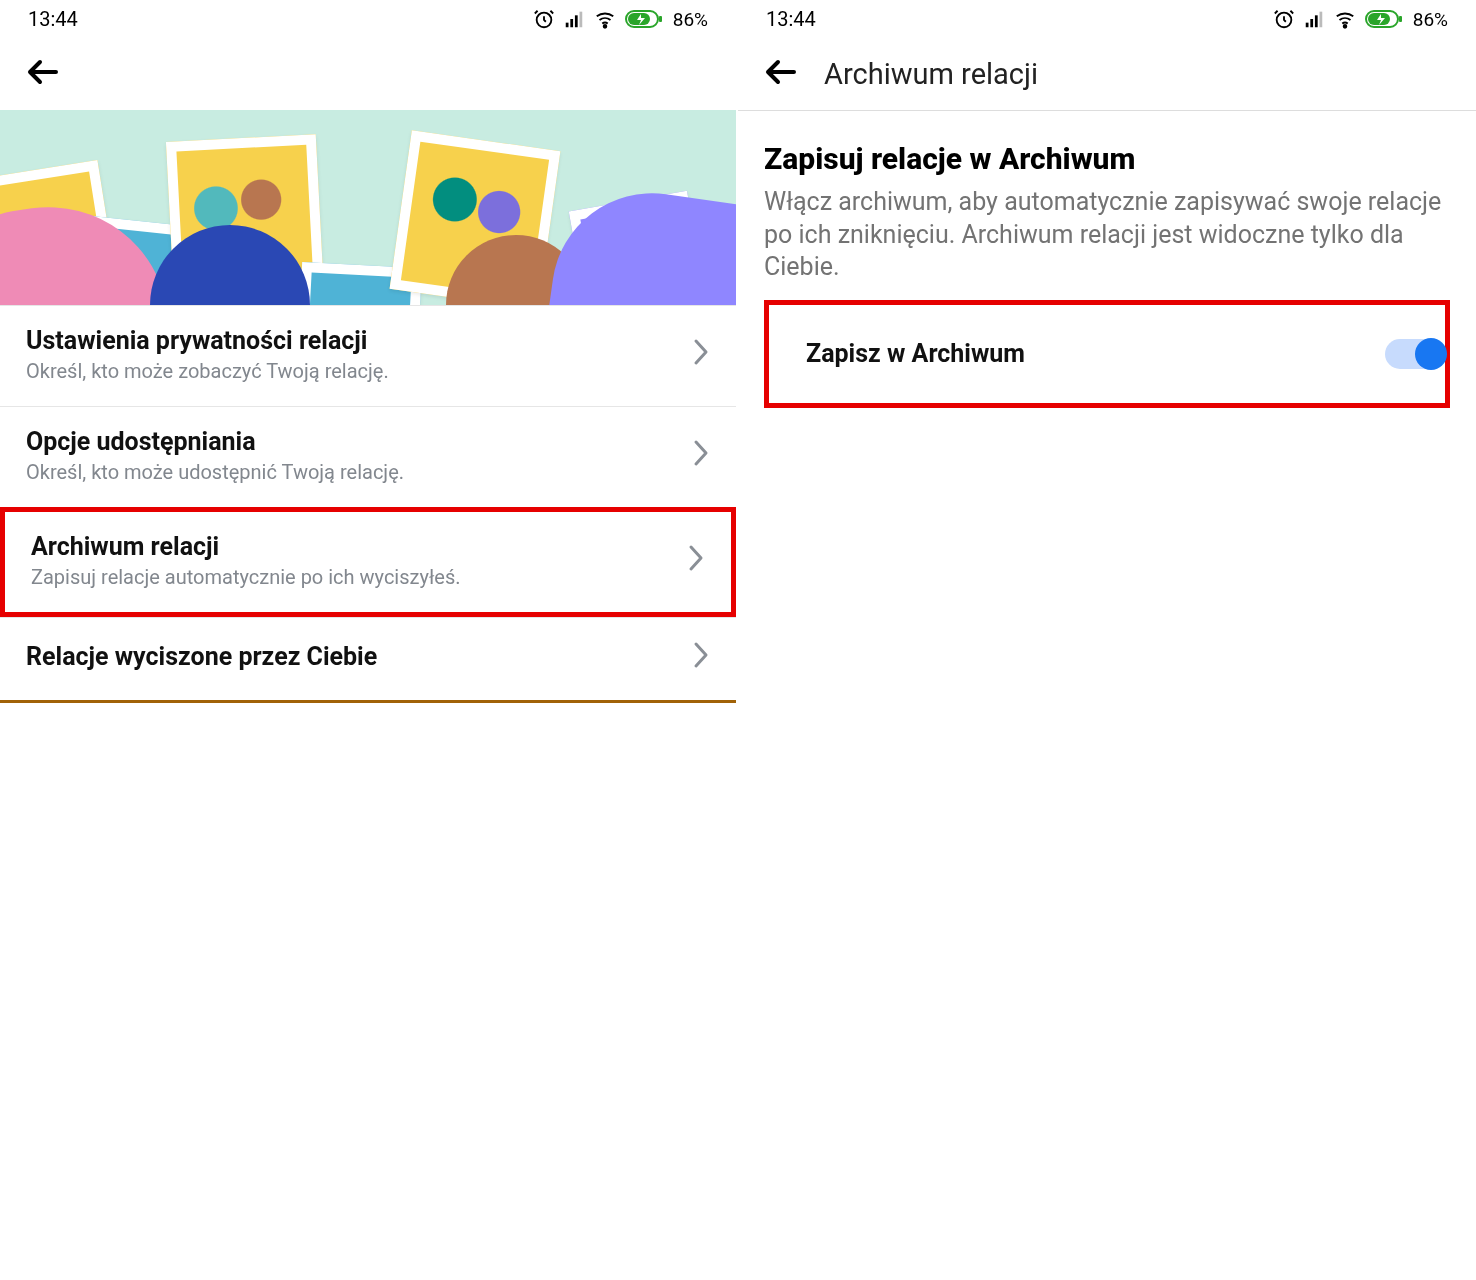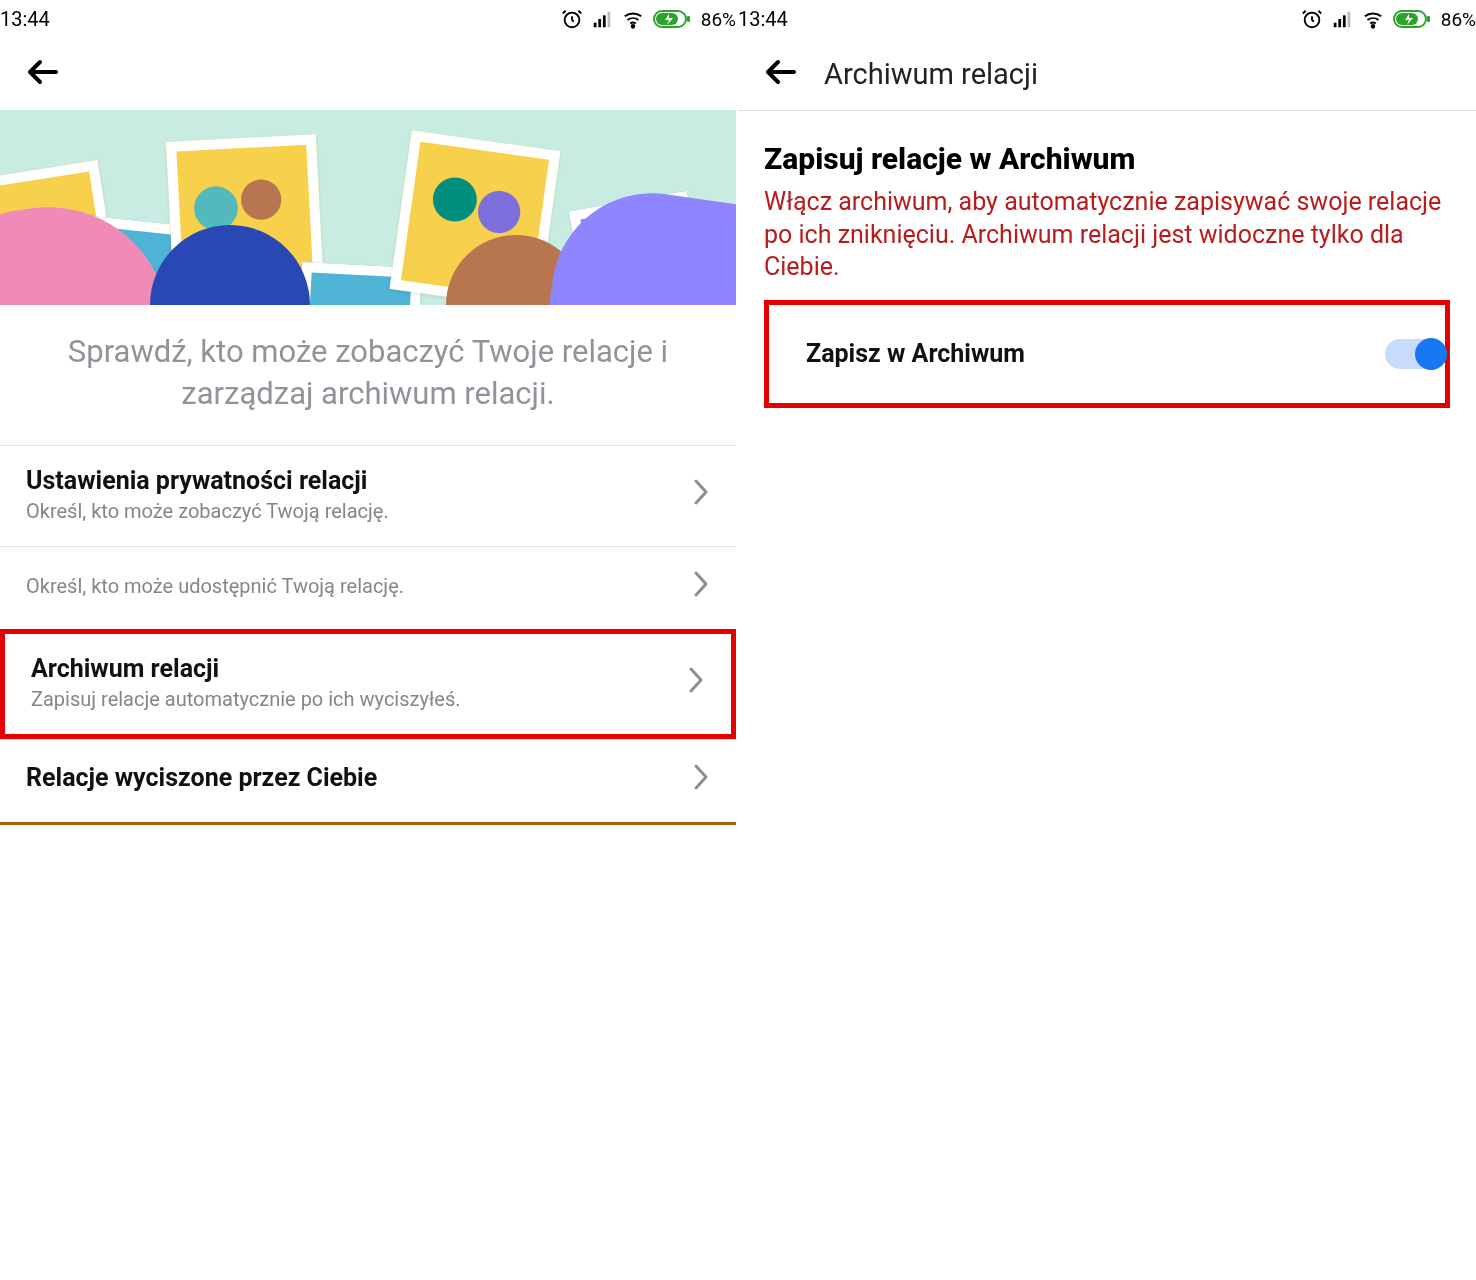--- a/index.html
+++ b/index.html
@@ -16,21 +16,21 @@
       position: relative;
       display: flex;
       flex-direction: column;
     }
     .screen-left { border-right: 2px solid #fff; }
     .status-bar {
       height: 38px;
       display: flex;
       justify-content: space-between;
       align-items: center;
-      padding: 0 0;
+      padding: 0 28px;
       font-size: 20px;
       color: #000;
     }
     .status-icons {
       display: flex;
       align-items: center;
       gap: 8px;
     }
     .batt-text { font-size: 19px; color: #000; }
     .header {
@@ -109,21 +109,21 @@
       padding: 30px 26px 0;
     }
     .right-heading {
       font-size: 30px;
       font-weight: 800;
       color: #000000;
       margin-bottom: 10px;
     }
     .right-desc {
       font-size: 25px;
-      color: #b91c1c;
+      color: #737373;
       line-height: 1.3;
       margin-bottom: 4px;
     }
     .toggle-row {
       margin: 0 -26px;
       padding: 34px 26px 34px;
       display: flex;
       align-items: center;
       justify-content: space-between;
     }
@@ -216,37 +216,37 @@
     <div class="photo p2"></div>
     <div class="photo p5"></div>
     <div class="photo p3"></div>
     <div class="photo p4"></div>
     <div class="hand1"></div>
     <div class="hand2"></div>
     <div class="hand4"></div>
     <div class="hand3"></div>
   </div>
 
-  <div class="intro-text">Sprawdź, kto może zobaczyć Twoje relacje i zarządzaj archiwum relacji.</div>
 
   <div>
     <div class="list-item">
       <div class="li-text">
         <div class="li-title">Ustawienia prywatności relacji</div>
         <div class="li-sub">Określ, kto może zobaczyć Twoją relację.</div>
       </div>
       <span class="chevron">
         <svg width="18" height="30" viewBox="0 0 18 30" fill="none" stroke="#8a8f96" stroke-width="3" stroke-linecap="round" stroke-linejoin="round">
             <path d="M4 4l10 11L4 26"></path>
           </svg>
       </span>
     </div>
 
     <div class="list-item">
       <div class="li-text">
+        <div class="li-title">Opcje udostępniania</div>
         <div class="li-sub">Określ, kto może udostępnić Twoją relację.</div>
       </div>
       <span class="chevron">
         <svg width="18" height="30" viewBox="0 0 18 30" fill="none" stroke="#8a8f96" stroke-width="3" stroke-linecap="round" stroke-linejoin="round">
             <path d="M4 4l10 11L4 26"></path>
           </svg>
       </span>
     </div>
 
     <div class="list-item highlight-red">

